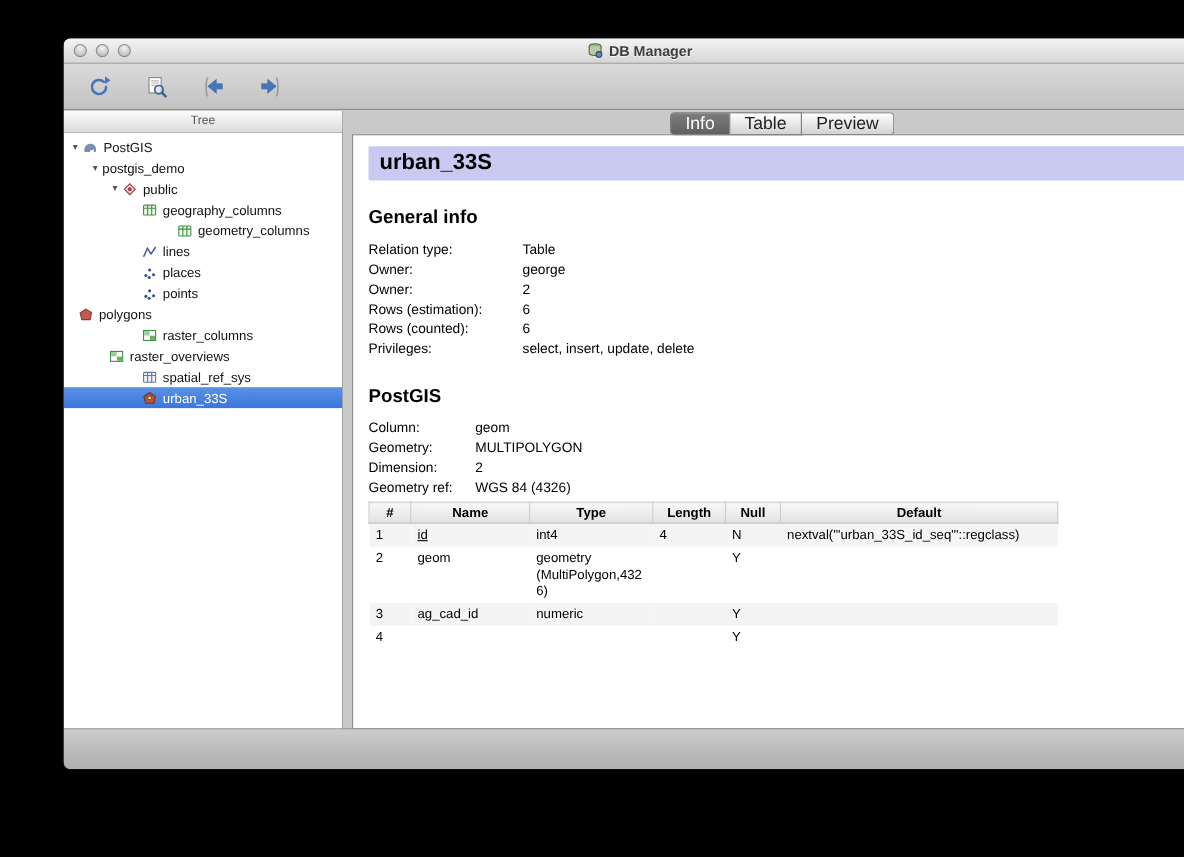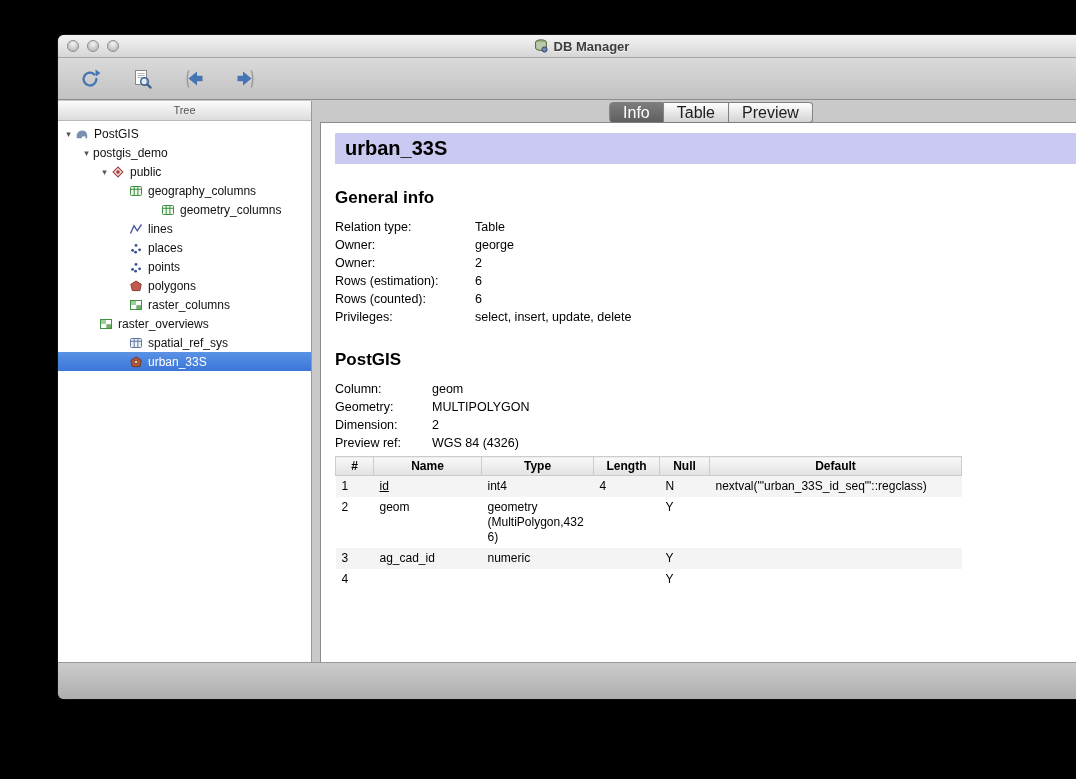--- a/index.html
+++ b/index.html
@@ -234,21 +234,21 @@
                 <g fill="#31508f">
                   <circle cx="3.6" cy="9.4" r="1.4"></circle>
                   <circle cx="7" cy="4.4" r="1.4"></circle>
                   <circle cx="10.6" cy="8.8" r="1.4"></circle>
                   <circle cx="6.6" cy="11.2" r="1.4"></circle>
                 </g>
               </svg>
             </span>
             <span class="tree-label">points</span>
           </div>
-          <div class="tree-row" style="padding-left: 58px;">
+          <div class="tree-row" style="">
             <span class="tri"></span>
             <span class="tree-icon">
               <svg width="14" height="14" viewBox="0 0 14 14">
                 <path d="M1.8 5.4 7 2l5.2 3.2-1.3 6.4H3.4Z" fill="#c15b50" stroke="#8a3a30"></path>
               </svg>
             </span>
             <span class="tree-label">polygons</span>
           </div>
           <div class="tree-row" style="padding-left: 58px;">
             <span class="tri"></span>
@@ -346,21 +346,21 @@
               </div>
               <div class="info-row">
                 <span class="info-label" style="width: 97px;">Geometry:</span>
                 <span class="info-value">MULTIPOLYGON</span>
               </div>
               <div class="info-row">
                 <span class="info-label" style="width: 97px;">Dimension:</span>
                 <span class="info-value">2</span>
               </div>
               <div class="info-row">
-                <span class="info-label" style="width: 97px;">Preview ref:</span>
+                <span class="info-label" style="width: 97px;">Geometry ref:</span>
                 <span class="info-value">WGS 84 (4326)</span>
               </div>
             </div>
 
           <table class="fields-table">
             <colgroup>
               <col style="width:38px">
                 <col style="width:108px">
                 <col style="width:112px">
               <col style="width:66px">

